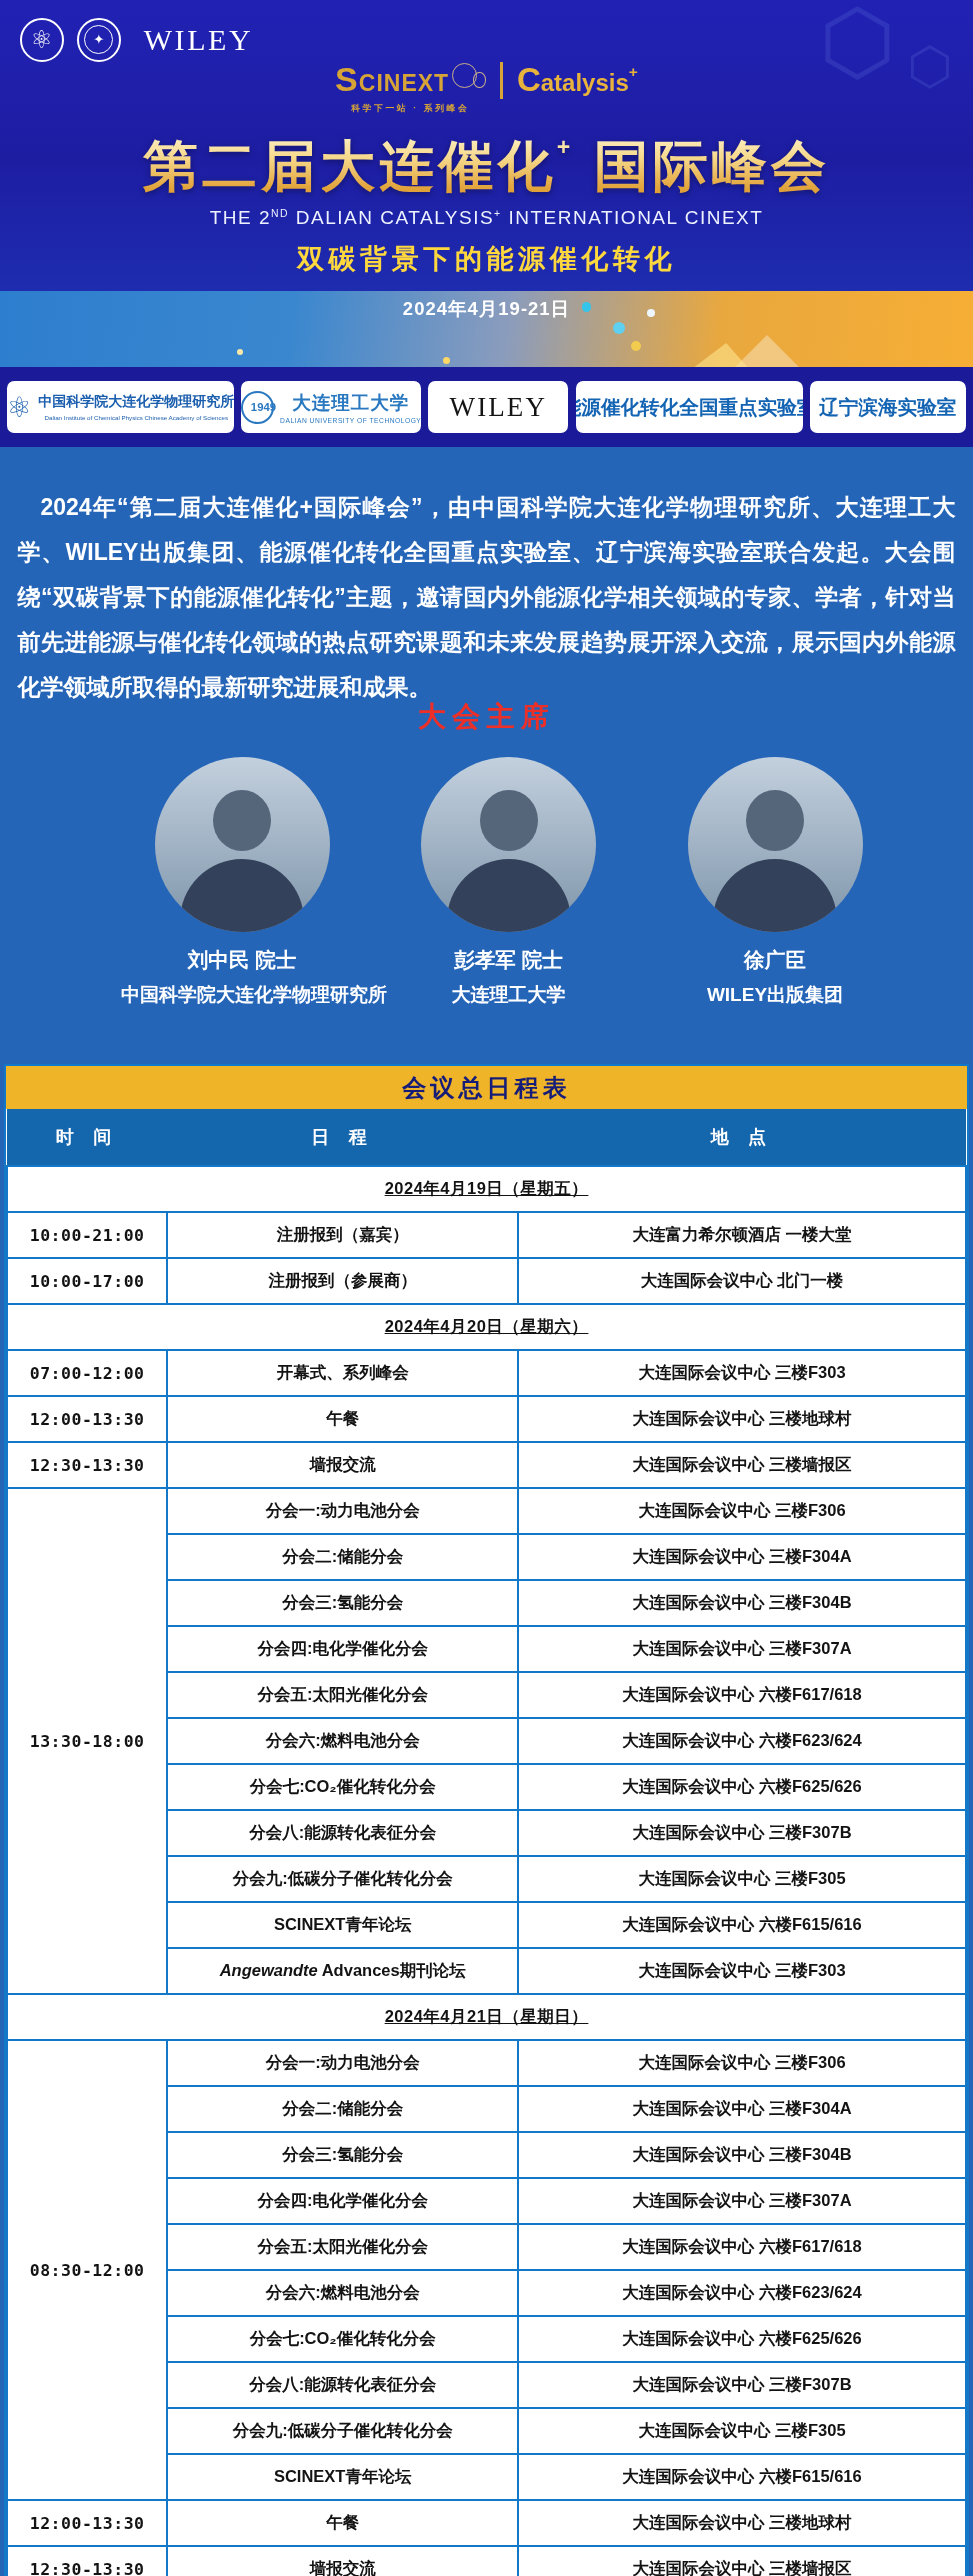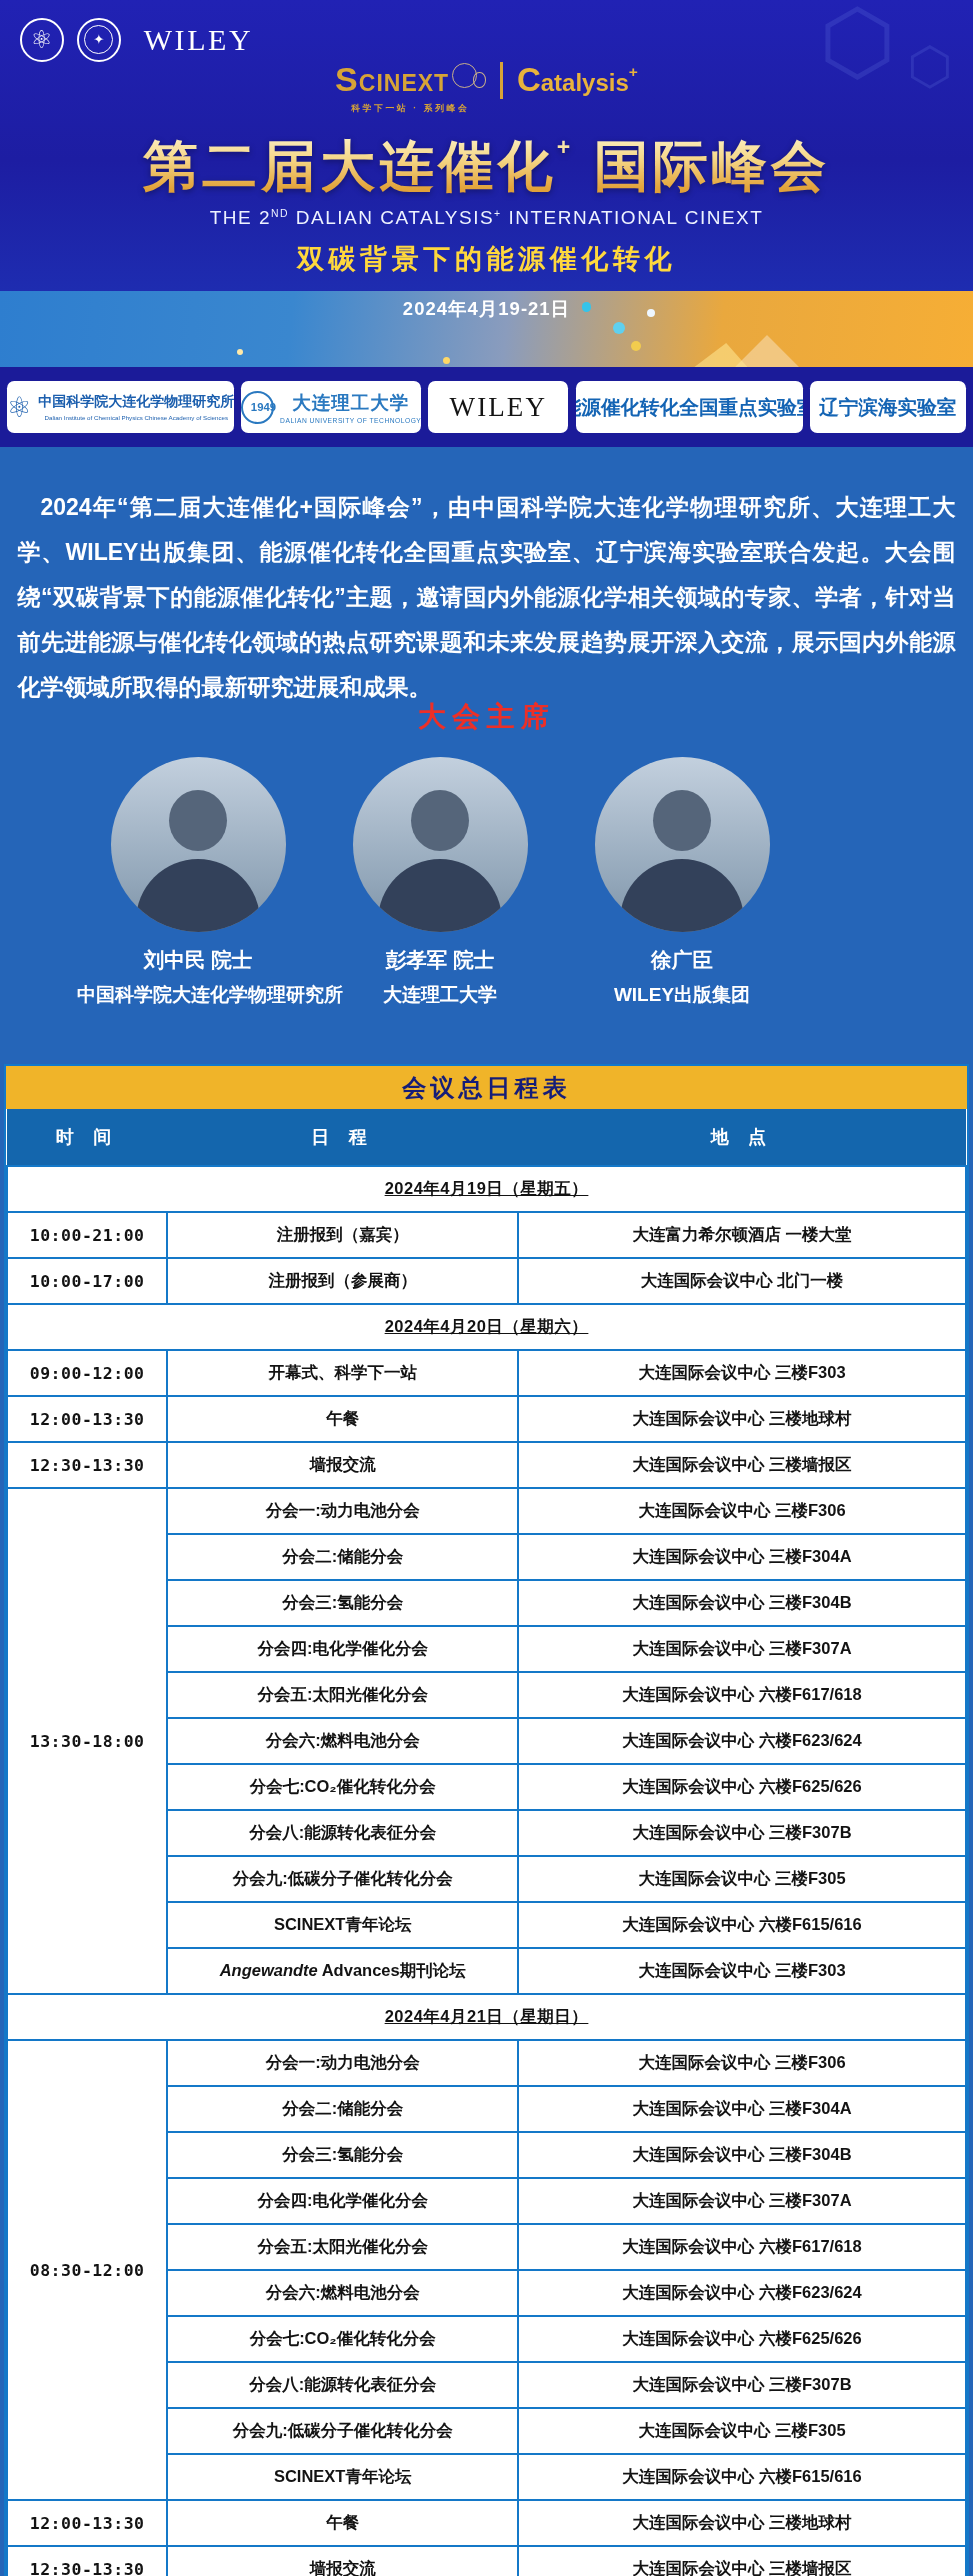--- a/index.html
+++ b/index.html
@@ -67,21 +67,21 @@
   .wiley-card-word { font-family:"Liberation Serif", serif; font-size:27px; color:#141414; letter-spacing:2.1px; }
   .lab-name { font-size:19.6px; font-weight:900; color:#1464b4; white-space:nowrap; }
 
   
   .intro { height:238px; padding:38px 17.5px 0; }
   .intro p { color:#fff; font-size:23px; font-weight:700; line-height:1.96; text-align:justify; text-indent:1em; }
 
   
   .chairs { height:379px; text-align:center; }
   .chairs-title { padding-top:13.4px; font-size:28px; font-weight:900; color:#ed2f27; letter-spacing:6.2px; }
-  .chair-grid { display:flex; padding:20.6px 77px 0; }
+  .chair-grid { display:flex; justify-content:space-between; padding:20.6px 77px 0;margin-left:44px; }
   .chair { width:242px; }
   .chair-photo { width:175px; height:175px; border-radius:50%; margin:0 auto; position:relative; overflow:hidden;
     background:linear-gradient(180deg,#c3d0de 0%,#93a7ba 70%,#7d92a6 100%); }
   .chair-photo::before { content:""; position:absolute; left:50%; top:33px; transform:translateX(-50%); width:58px; height:61px; border-radius:50%; background:#55657a; }
   .chair-photo::after { content:""; position:absolute; left:50%; bottom:-4.1px; transform:translateX(-50%); width:124px; height:77px; border-radius:62px 62px 0 0; background:#33415a; }
   .chair-name { margin-top:14.4px; font-size:20.6px; font-weight:800; color:#fff; }
   .chair-affil { margin-top:7.2px; font-size:19px; font-weight:700; color:#fff; white-space:nowrap; }
 
   
   .schedule-wrap { margin:0 4.1px; border:2.6px solid #1478c8; background:#fff; }
@@ -213,22 +213,22 @@
           </tr>
           <tr>
             <td rowspan="1" class="time-cell">10:00-17:00</td>
             <td class="program-cell">注册报到（参展商）</td>
             <td class="venue-cell">大连国际会议中心  北门一楼</td>
           </tr>
           <tr>
             <td colspan="3" class="date-cell">2024年4月20日（星期六）</td>
           </tr>
           <tr>
-            <td rowspan="1" class="time-cell">09:00-12:00</td>
-            <td class="program-cell">开幕式、科学下一站</td>
+            <td rowspan="1" class="time-cell">07:00-12:00</td>
+            <td class="program-cell">开幕式、系列峰会</td>
             <td class="venue-cell">大连国际会议中心 三楼F303</td>
           </tr>
           <tr>
             <td rowspan="1" class="time-cell">12:00-13:30</td>
             <td class="program-cell">午餐</td>
             <td class="venue-cell">大连国际会议中心 三楼地球村</td>
           </tr>
           <tr>
             <td rowspan="1" class="time-cell">12:30-13:30</td>
             <td class="program-cell">墙报交流</td>

